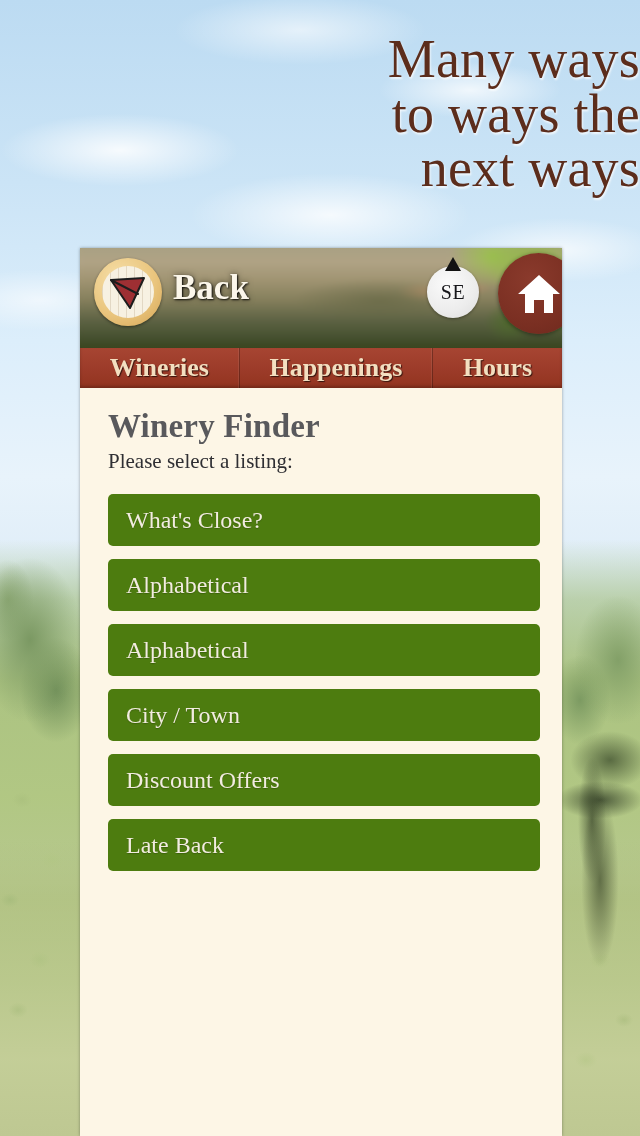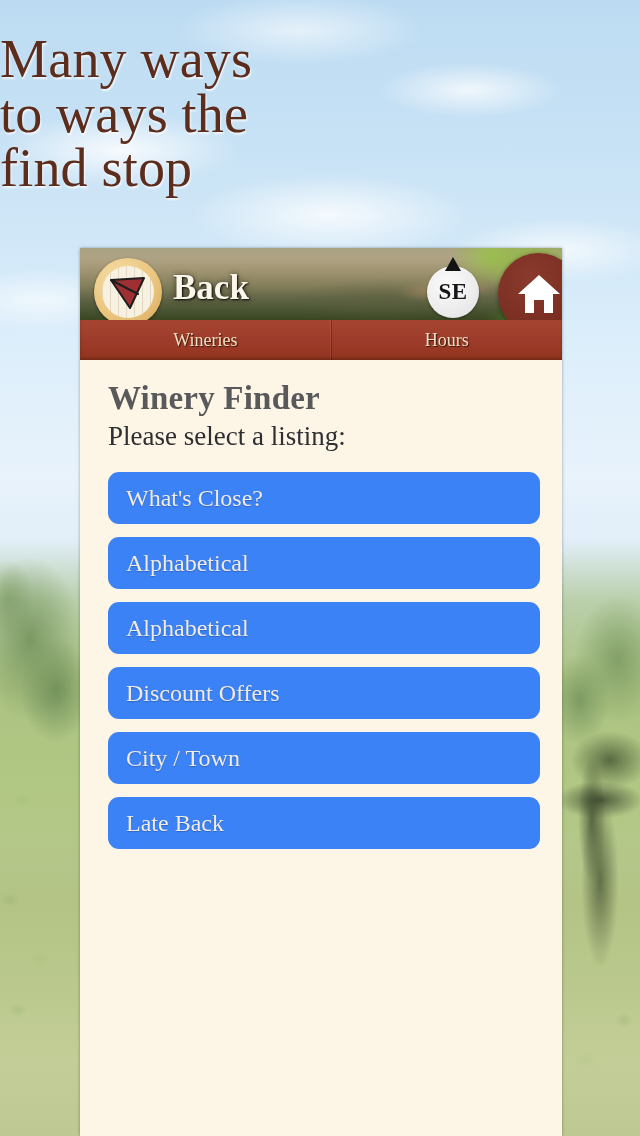--- a/index.html
+++ b/index.html
@@ -82,21 +82,21 @@
       radial-gradient(ellipse 180px 50px at 300px 30px, rgba(255,255,255,.6) 0%, rgba(255,255,255,0) 70%);
     pointer-events: none;
   }
 
   
   #headline {
     position: absolute;
     top: 32px;
     left: 0;
     width: 640px;
-    text-align: left;
+    text-align: right;
     color: #5c2d1c;
     font-size: 54px;
     line-height: 1.01;
     font-family: "Liberation Serif", "DejaVu Serif", serif;
     text-shadow: 1px 2px 2px rgba(255,255,255,.75);
     letter-spacing: .2px;
   }
   #headline .hl-line { display: block; }
 
   
@@ -107,21 +107,21 @@
     width: 482px;
     height: 888px;
     background: #fdf6e6;
     box-shadow: 0 0 3px rgba(0,0,0,.35);
     overflow: visible;
   }
 
   
   #app-header {
     position: relative;
-    height: 72px;
+    height: 100px;
     overflow: hidden;
     background:
       radial-gradient(ellipse 70px 50px at 455px 16px, rgba(140,186,60,.92) 0%, rgba(140,186,60,0) 72%),
       radial-gradient(ellipse 58px 44px at 412px 8px, rgba(152,196,70,.85) 0%, rgba(152,196,70,0) 72%),
       radial-gradient(ellipse 50px 40px at 470px 58px, rgba(120,168,52,.85) 0%, rgba(120,168,52,0) 72%),
       radial-gradient(ellipse 36px 28px at 430px 74px, rgba(76,108,40,.8) 0%, rgba(76,108,40,0) 72%),
       radial-gradient(ellipse 120px 30px at 300px 52px, rgba(92,96,62,.55) 0%, rgba(92,96,62,0) 72%),
       radial-gradient(ellipse 40px 14px at 345px 44px, rgba(196,150,110,.6) 0%, rgba(196,150,110,0) 70%),
       radial-gradient(ellipse 30px 10px at 392px 40px, rgba(186,140,104,.55) 0%, rgba(186,140,104,0) 70%),
       linear-gradient(to bottom,
@@ -206,22 +206,22 @@
     border-left: 8px solid transparent;
     border-right: 8px solid transparent;
     border-bottom: 14px solid #121212;
   }
   #compass-label {
     position: absolute;
     inset: 0;
     display: flex;
     align-items: center;
     justify-content: center;
-    font-size: 23px;
-    font-weight: bold;
+    font-size: 20px;
+    font-weight: normal;
     color: #16161a;
     font-family: "Liberation Serif", "DejaVu Serif", serif;
     letter-spacing: .5px;
   }
 
   
   #home-button {
     position: absolute;
     left: 418px;
     top: 5px;
@@ -243,22 +243,22 @@
     display: flex;
     background: linear-gradient(to bottom, #a74532 0%, #9d3c2a 48%, #92341f 100%);
     box-shadow: inset 0 -2px 3px rgba(0,0,0,.22);
     z-index: 2;
   }
   .nav-item {
     flex: 1 1 auto;
     display: flex;
     align-items: center;
     justify-content: center;
-    font-size: 18px;
-    font-weight: normal;
+    font-size: 26px;
+    font-weight: bold;
     color: #f3dfc0;
     text-shadow: 1px 1px 1px rgba(0,0,0,.65);
     font-family: "Liberation Serif", "DejaVu Serif", serif;
     border-right: 1px solid rgba(0,0,0,.28);
     box-shadow: inset -1px 0 0 rgba(255,255,255,.08);
     white-space: nowrap;
   }
   .nav-item:last-child {
     border-right: none;
     box-shadow: none;
@@ -275,56 +275,56 @@
   }
   #page-title {
     font-size: 33px;
     font-weight: bold;
     color: #59595c;
     font-family: "Liberation Serif", "DejaVu Serif", serif;
     margin: 0 0 4px 0;
     letter-spacing: .2px;
   }
   #page-subtitle {
-    font-size: 27px;
+    font-size: 21px;
     color: #2f2f33;
     font-family: "Liberation Serif", "DejaVu Serif", serif;
     margin: 0 0 20px 0;
   }
 
   #listing-buttons {
     display: flex;
     flex-direction: column;
     gap: 13px;
   }
   .listing-button {
     height: 52px;
-    border-radius: 11px;
-    background: #3b82f6;
+    border-radius: 5px;
+    background: #4d7c0f;
     display: flex;
     align-items: center;
     padding-left: 18px;
     box-sizing: border-box;
     color: #f2ece0;
     font-size: 24px;
     font-family: "Liberation Serif", "DejaVu Serif", serif;
     text-shadow: 0 1px 1px rgba(0,0,0,.22);
     cursor: pointer;
   }
 </style>
 </head>
 <body>
 
 <div id="bg-photo"></div>
 <div id="bg-clouds"></div>
 
 <div id="headline">
   <span class="hl-line">Many ways</span>
   <span class="hl-line">to ways the</span>
-  <span class="hl-line">find stop</span>
+  <span class="hl-line">next ways</span>
 </div>
 
 <div id="app-panel">
 
   <div id="app-header">
 
     <div id="logo-badge">
       <div id="logo-inner">
         <svg id="logo-glass" viewBox="0 0 40 34">
           <path d="M3 4 L36 2 L22 32 Z" fill="#9e2f33" stroke="#1d1d1d" stroke-width="2" stroke-linejoin="round"></path>
@@ -343,30 +343,31 @@
     <div id="home-button">
       <svg width="46" height="42" viewBox="0 0 46 42">
         <path d="M23 2 L44 21 L37 21 L37 40 L28 40 L28 27 L18 27 L18 40 L9 40 L9 21 L2 21 Z" fill="#ffffff"></path>
       </svg>
     </div>
 
   </div>
 
   <div id="nav-bar">
     <div class="nav-item">Wineries</div>
+    <div class="nav-item">Happenings</div>
     <div class="nav-item">Hours</div>
   </div>
 
   <div id="app-content">
     <h1 id="page-title">Winery Finder</h1>
     <p id="page-subtitle">Please select a listing:</p>
 
     <div id="listing-buttons">
       <div class="listing-button">What's Close?</div>
       <div class="listing-button">Alphabetical</div>
       <div class="listing-button">Alphabetical</div>
+      <div class="listing-button">City / Town</div>
       <div class="listing-button">Discount Offers</div>
-      <div class="listing-button">City / Town</div>
       <div class="listing-button">Late Back</div>
     </div>
   </div>
 
 </div>
 
 </body></html>

